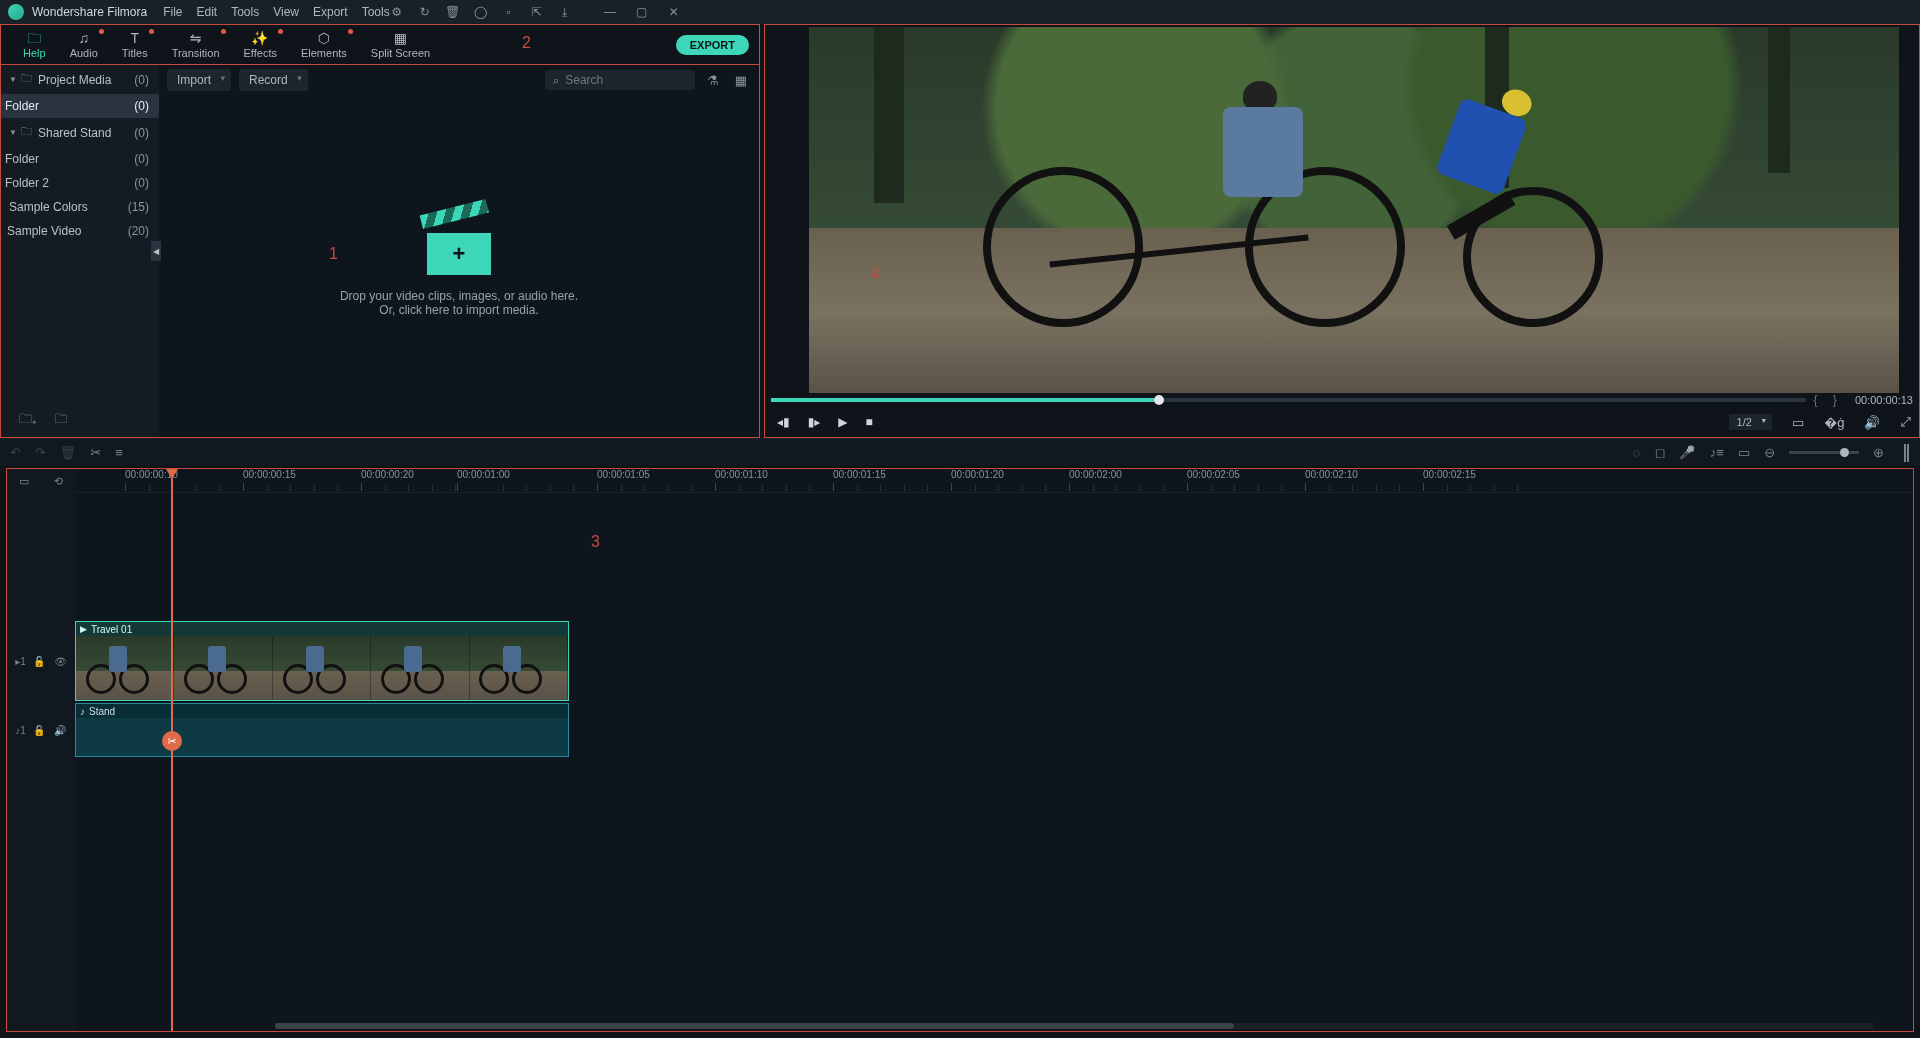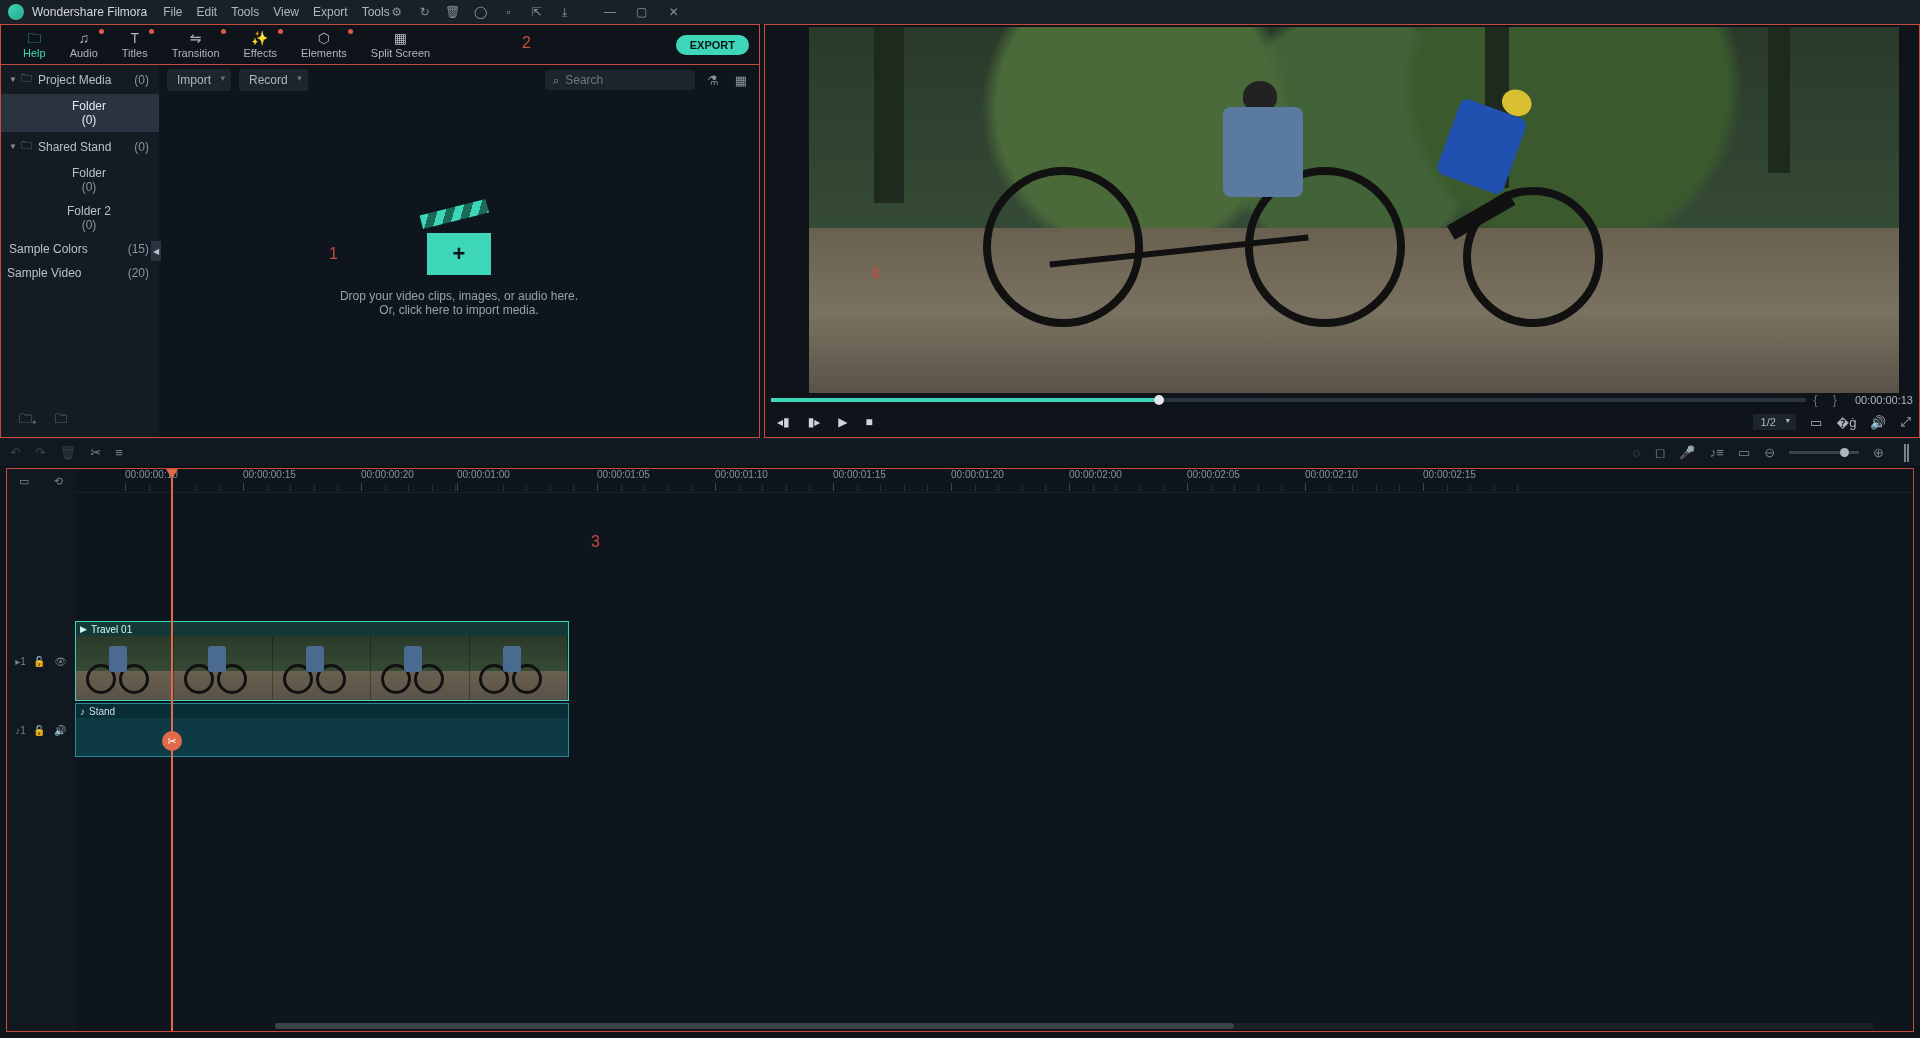--- a/index.html
+++ b/index.html
@@ -26,21 +26,21 @@
 .tab { display: flex; flex-direction: column; align-items: center; padding: 2px 12px; cursor: pointer; position: relative; }
 .tab .ti { font-size: 14px; color: #aeb6be; line-height: 1; }
 .tab .tl { font-size: 11px; color: #aeb6be; margin-top: 2px; }
 .tab.active .ti, .tab.active .tl { color: #3dd6b8; }
 .tab .dot { position: absolute; top: 0; right: 6px; width: 5px; height: 5px; background: #e05a4a; border-radius: 50%; }
 .export-btn { margin-left: auto; background: #3dd6b8; color: #0e1419; font-weight: 600; padding: 4px 14px; border-radius: 12px; cursor: pointer; font-size: 11px; }
 
 .below-tabs { flex: 1; display: flex; border: 1px solid #c74a3e; border-top: 1px solid #c74a3e; }
 .sidebar { width: 158px; background: #151b22; display: flex; flex-direction: column; position: relative; padding-top: 0; }
 .side-item { display: flex; align-items: center; padding: 5px 10px 5px 8px; cursor: pointer; font-size: 12px; }
-.side-item.indent { padding-left: 28px; flex-direction: column; }
+.side-item.indent { padding-left: 4px; }
 .side-item .arrow { width: 10px; color: #8a929a; font-size: 8px; margin-right: 2px; }
 .side-item .foldericon { margin-right: 6px; color: #8a929a; font-size: 11px; }
 .side-item .label { flex: 1; color: #b8c0c8; }
 .side-item .count { color: #8a929a; }
 .side-item.selected { background: #2a3440; }
 .side-item.selected .label, .side-item.selected .count { color: #e4e8ec; font-weight: 500; }
 .collapse-handle { position: absolute; right: -2px; top: 176px; width: 10px; height: 20px; background: #2a3440; color: #b8c0c8; font-size: 8px; display: flex; align-items: center; justify-content: center; cursor: pointer; }
 
 .media-panel { flex: 1; display: flex; flex-direction: column; background: #0e151c; }
 .media-toolbar { height: 30px; display: flex; align-items: center; padding: 0 8px; gap: 8px; }
@@ -69,21 +69,21 @@
 .preview-video { flex: 1; background: #000; margin: 2px 20px 0 44px; position: relative; overflow: hidden; }
 .prog-row { height: 14px; display: flex; align-items: center; padding: 0 6px; gap: 8px; }
 .prog-bar { flex: 1; height: 4px; background: #2a3440; position: relative; }
 .prog-fill { position: absolute; left: 0; top: 0; height: 100%; width: 37%; background: #3dd6b8; }
 .prog-knob { position: absolute; left: 37%; top: -3px; width: 10px; height: 10px; background: #e4e8ec; border-radius: 50%; }
 .brackets { color: #6a727a; letter-spacing: 6px; }
 .timecode { color: #aeb6be; font-size: 11px; margin-left: 4px; }
 .preview-ctrls { height: 30px; display: flex; align-items: center; padding: 0 8px; }
 .pc-left { display: flex; gap: 18px; padding-left: 4px; }
 .pc-left .pci { color: #d0d6dc; cursor: pointer; font-size: 12px; }
-.pc-right { margin-left: auto; display: flex; align-items: center; gap: 14px; }
+.pc-right { margin-left: auto; display: flex; align-items: center; gap: 20px; }
 .pc-right .ratio { background: #1c242d; padding: 2px 20px 2px 8px; position: relative; color: #aeb6be; cursor: pointer; font-size: 11px; }
 .pc-right .ratio::after { content: "▾"; position: absolute; right: 6px; font-size: 8px; }
 .pc-right .pri { color: #aeb6be; cursor: pointer; font-size: 13px; }
 
 
 .scene { position: absolute; inset: 0; background: linear-gradient(#2a3a2a 0%, #354a35 55%, #6a6050 55%, #7a7260 78%, #5a5248 100%); }
 .tree { position: absolute; width: 30px; background: #1e2a1e; }
 .t1 { left: 6%; top: 0; height: 48%; }
 .t2 { left: 62%; top: 0; height: 44%; width: 24px; }
 .t3 { right: 10%; top: 0; height: 40%; width: 22px; }

